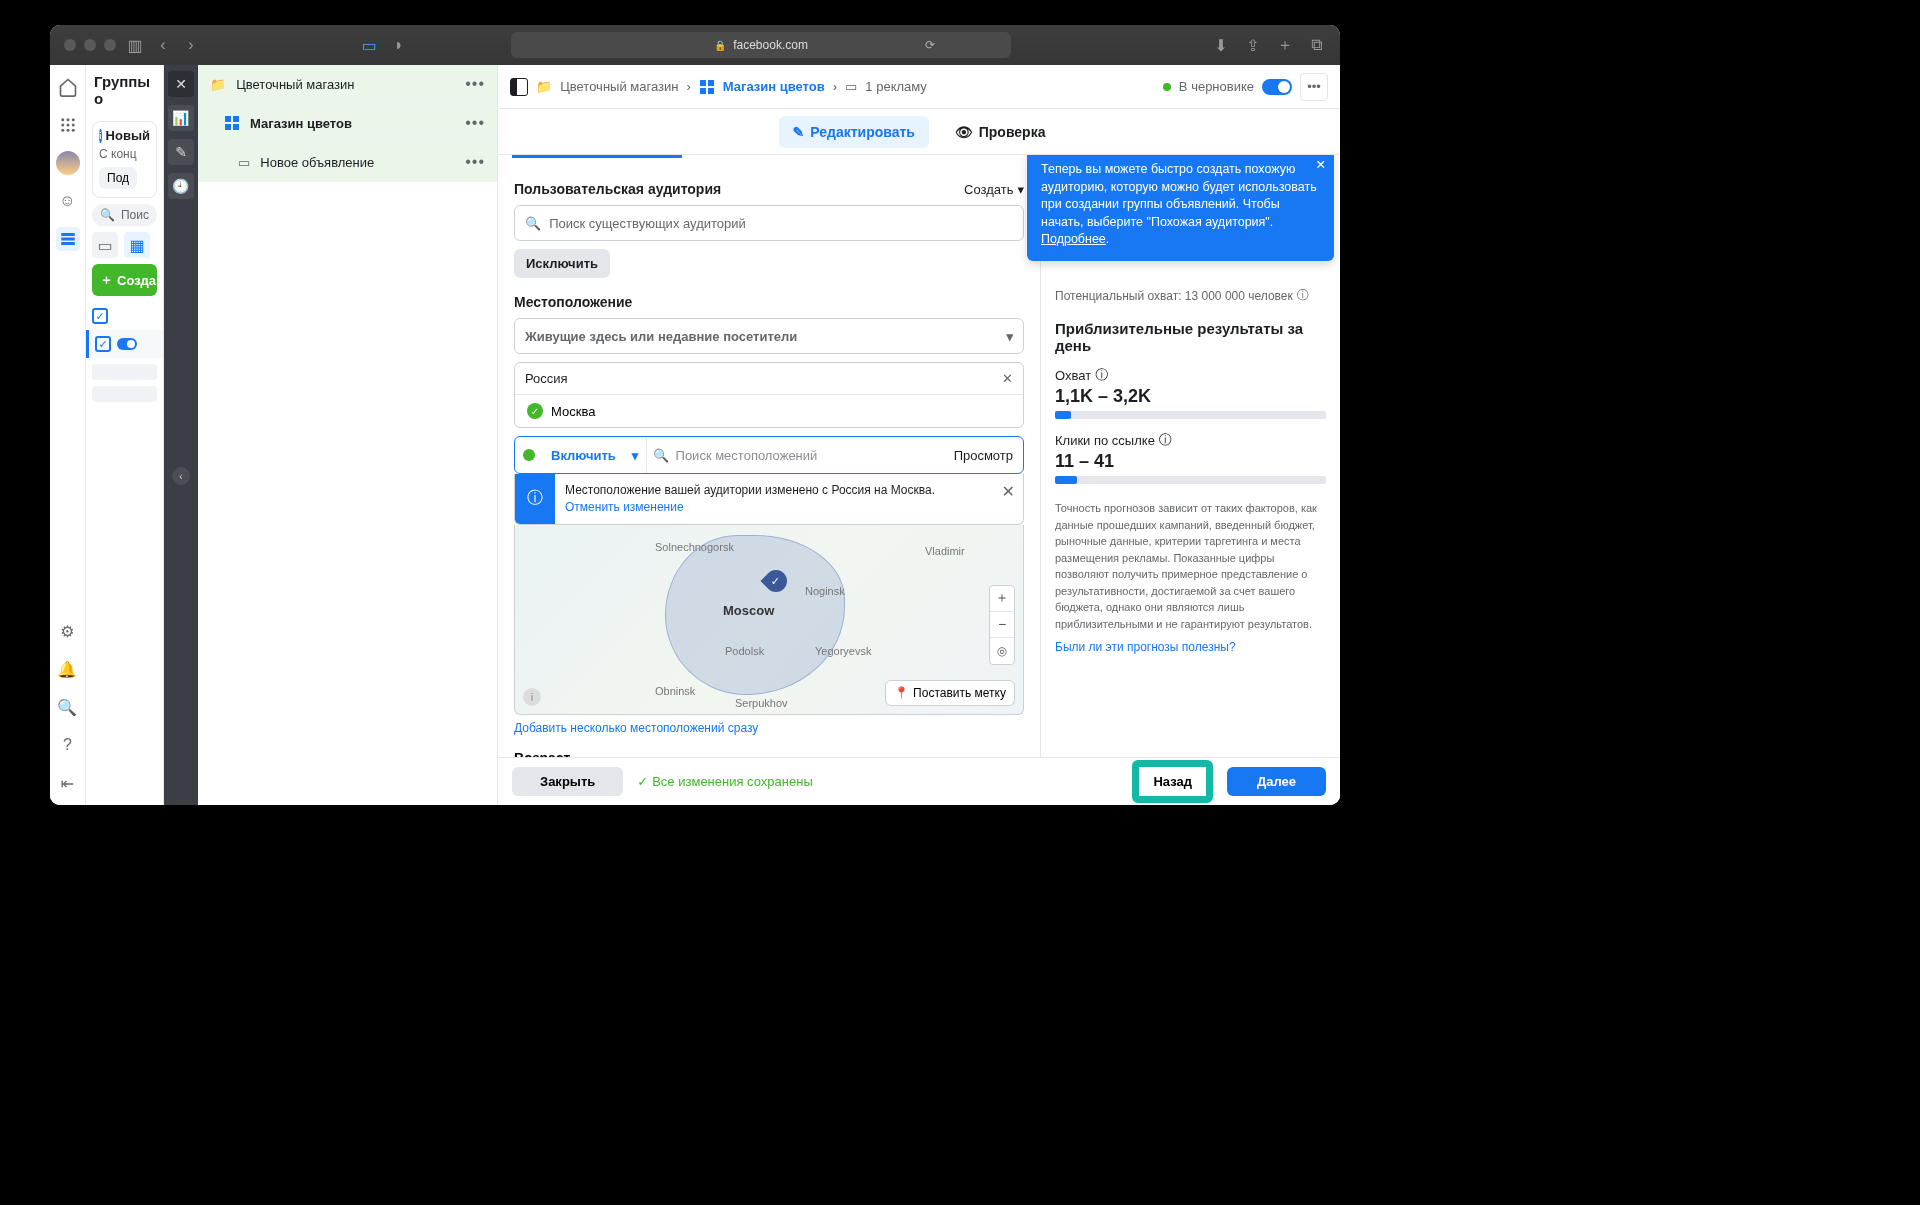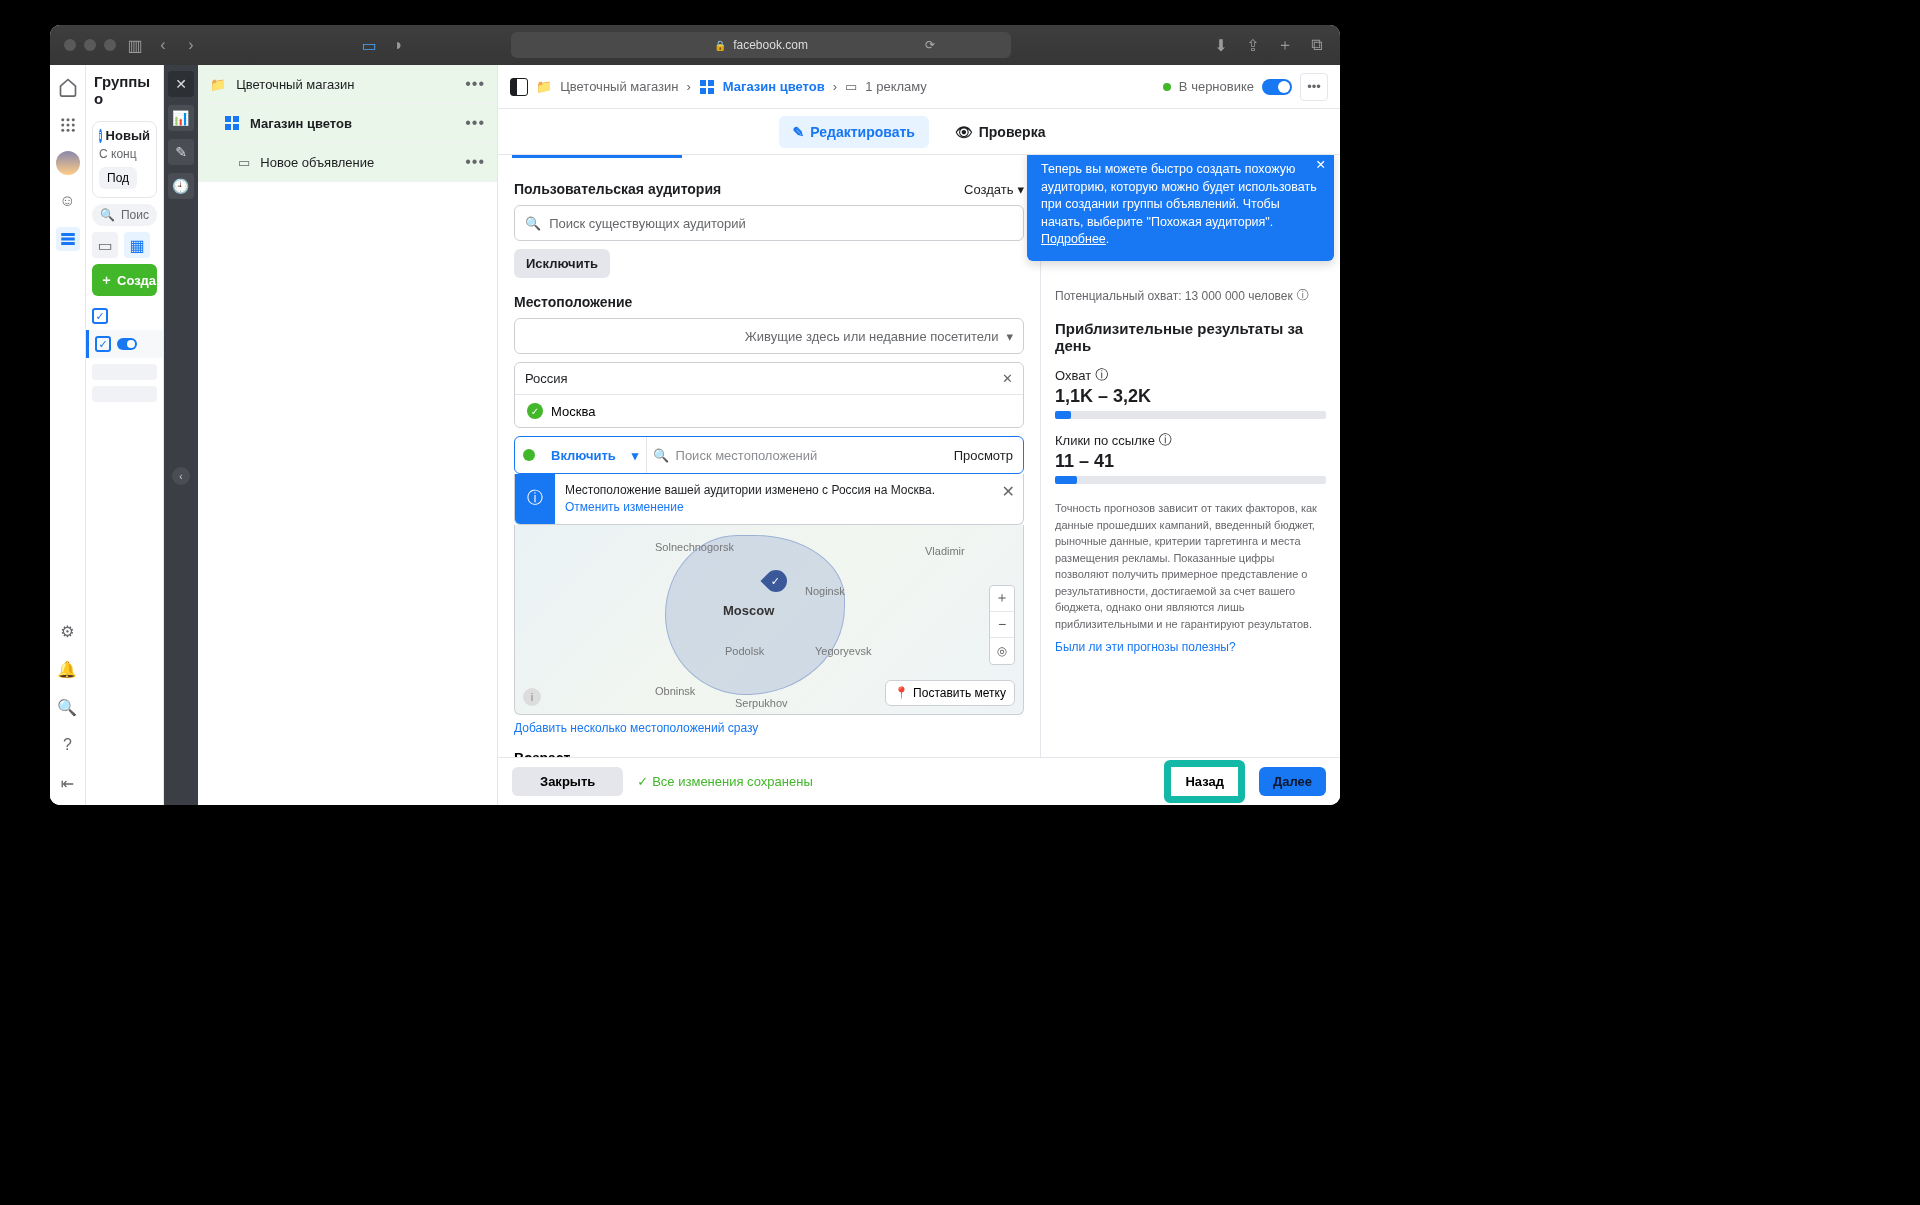--- a/index.html
+++ b/index.html
@@ -59,21 +59,21 @@
 .crumbs .switch:after{content:"";position:absolute;width:12px;height:12px;border-radius:50%;background:#fff;top:2px;right:2px;}
 .crumbs .more{width:28px;height:28px;border:1px solid #e4e6eb;border-radius:4px;display:flex;align-items:center;justify-content:center;}
 .tabs2{height:46px;display:flex;align-items:center;justify-content:center;gap:12px;border-bottom:1px solid #e4e6eb;}
 .tabs2 .btn{padding:8px 14px;border-radius:6px;font-size:14px;font-weight:600;color:#1c1e21;display:flex;align-items:center;gap:6px;}
 .tabs2 .btn.active{background:#e7f3ff;color:#1877f2;}
 .split{flex:1;display:flex;overflow:hidden;}
 .formcol{flex:1;padding:14px 16px 0;overflow:auto;position:relative;}
 .section-title{display:flex;align-items:center;font-size:14px;font-weight:600;color:#1c1e21;margin-bottom:8px;text-align:right;}
 .section-title .act{margin-left:auto;font-weight:400;color:#1c1e21;display:flex;align-items:center;gap:4px;font-size:13px;}
 .inp{height:36px;border:1px solid #ccd0d5;border-radius:6px;display:flex;align-items:center;padding:0 10px;font-size:13px;color:#65676b;gap:8px;background:#fff;}
-.inp.sel{justify-content:flex-end;}
+.inp.sel{justify-content:space-between;font-weight:bold;}
 .btn-sec{display:inline-block;background:#e4e6eb;border-radius:6px;padding:7px 12px;font-size:13px;font-weight:600;color:#1c1e21;margin-top:8px;}
 .loc{margin-top:16px;}
 .locbox{border:1px solid #ccd0d5;border-radius:6px;margin-top:8px;}
 .locbox .head{padding:8px 10px;font-size:13px;color:#1c1e21;display:flex;align-items:center;border-bottom:1px solid #e4e6eb;}
 .locbox .head .x{margin-left:auto;color:#65676b;}
 .locbox .city{padding:8px 12px;font-size:13px;display:flex;align-items:center;gap:8px;}
 .locbox .city .pin{width:16px;height:16px;border-radius:50%;background:#42b72a;display:flex;align-items:center;justify-content:center;color:#fff;font-size:10px;}
 .locsearch{border:1.5px solid #1877f2;border-radius:6px;height:38px;display:flex;align-items:center;margin-top:8px;font-size:13px;}
 .locsearch .inc{color:#1877f2;font-weight:600;display:flex;align-items:center;gap:16px;padding:0 8px;}
 .locsearch .q{flex:1;display:flex;align-items:center;gap:6px;color:#8a8d91;padding:0 6px;border-left:1px solid #e4e6eb;height:100%;}
@@ -108,21 +108,21 @@
 .side .metric .mv{font-size:18px;font-weight:700;margin-top:2px;}
 .side .bar{height:8px;background:#e4e6eb;border-radius:2px;margin-top:4px;position:relative;}
 .side .bar .fill{position:absolute;left:0;top:0;height:100%;background:#1877f2;border-radius:2px;}
 .side .disc{font-size:11px;color:#65676b;line-height:1.5;margin-top:16px;}
 .side .fb{color:#1877f2;font-size:12px;margin-top:8px;display:inline-block;}
 .footer{height:48px;border-top:1px solid #e4e6eb;display:flex;align-items:center;padding:0 14px;gap:14px;}
 .footer .close{background:#e4e6eb;border-radius:6px;padding:7px 28px;font-size:13px;font-weight:600;}
 .footer .saved{color:#42b72a;font-size:13px;display:flex;align-items:center;gap:4px;}
 .footer .spacer{flex:1;}
 .footer .back{background:#fff;border:7px solid #14b8a6;border-radius:6px;padding:7px 14px;font-size:13px;font-weight:600;}
-.footer .next{background:#1877f2;color:#0f172a;border-radius:6px;padding:7px 14px;font-size:13px;font-weight:600;}
+.footer .next{background:#1877f2;color:#ffffff;border-radius:6px;padding:7px 30px;font-size:13px;font-weight:600;}
 .underline-tab{position:absolute;left:14px;top:0;width:170px;height:3px;background:#1877f2;}
 svg{display:block;}
 </style>
 </head>
 <body>
 
 <div class="stage">
   <div class="titlebar">
     <div class="traffic">
         <span class="tl"></span>

